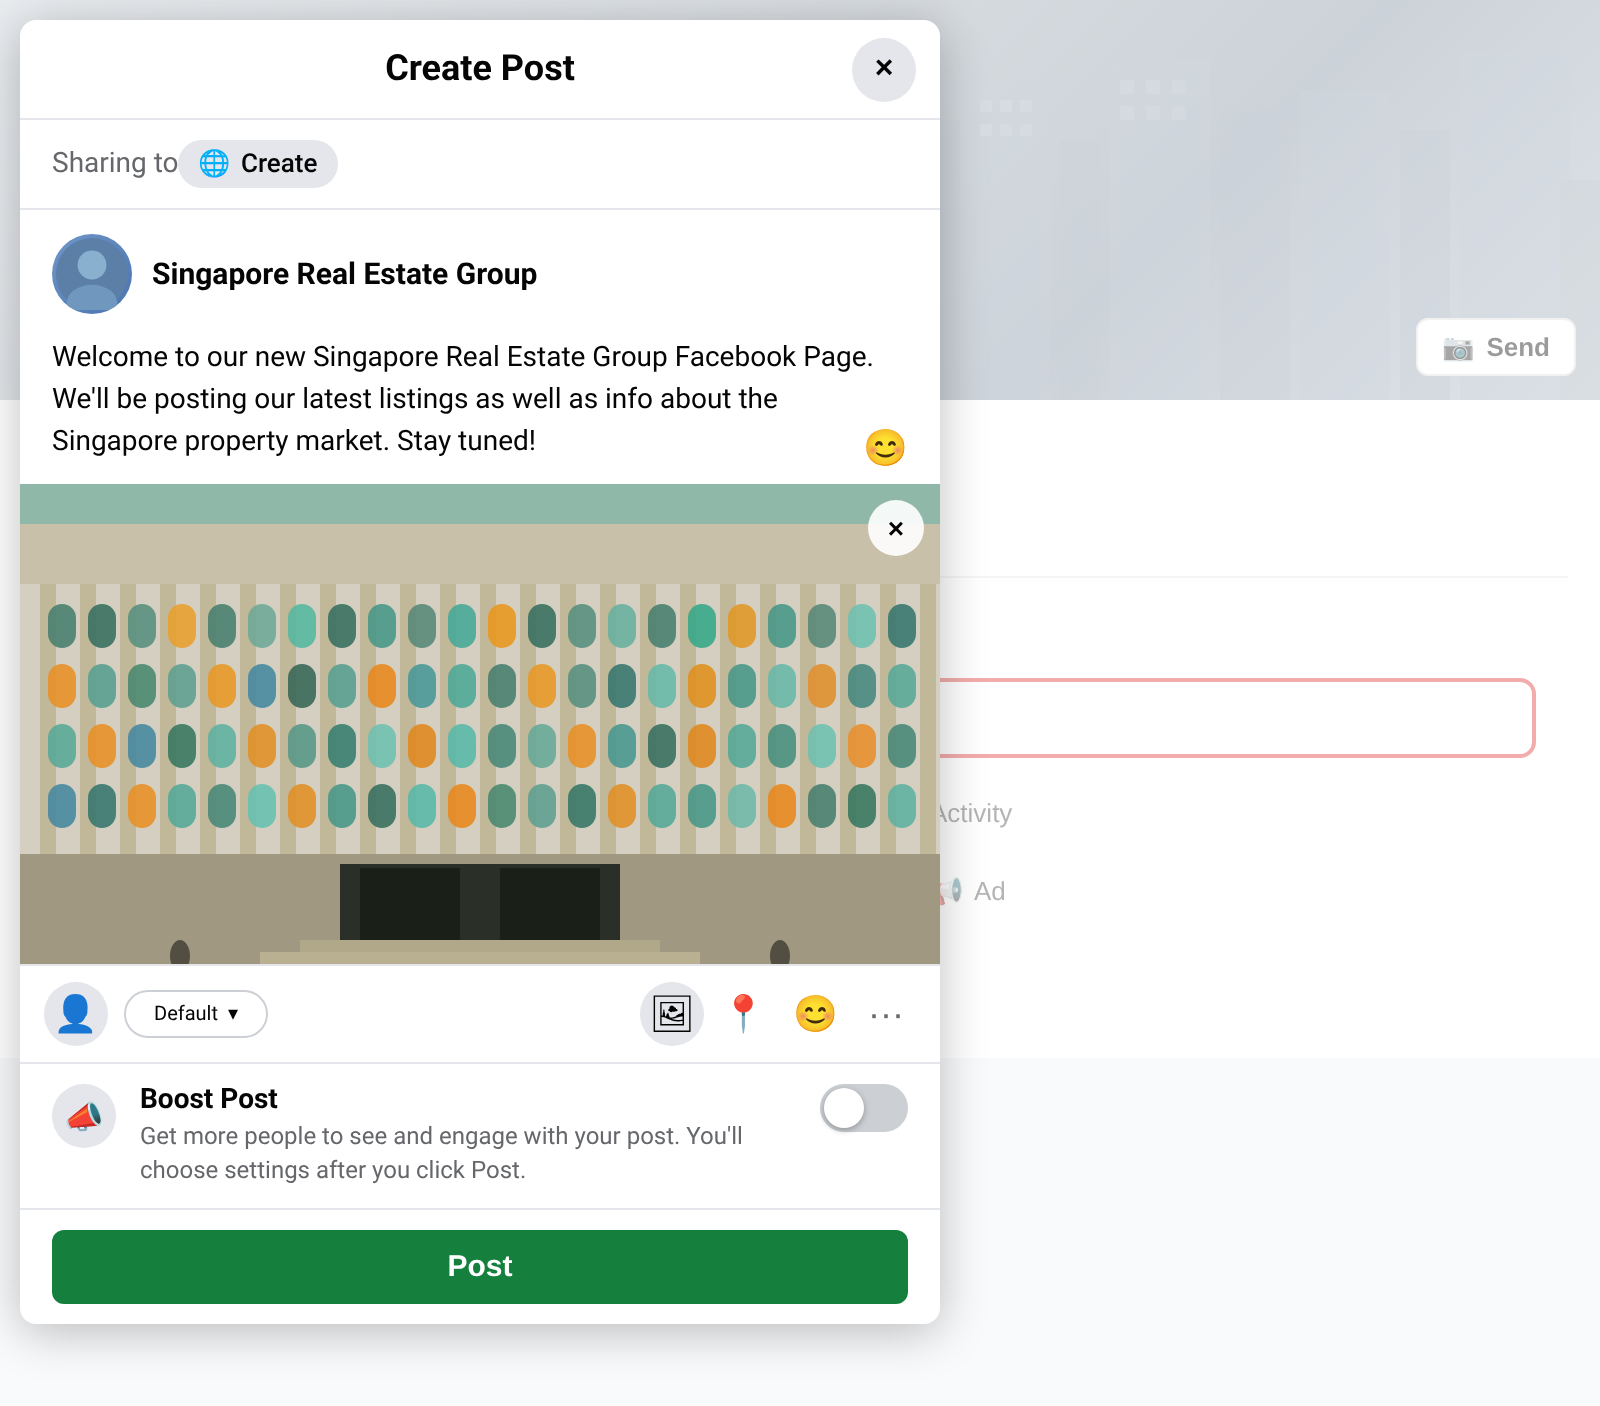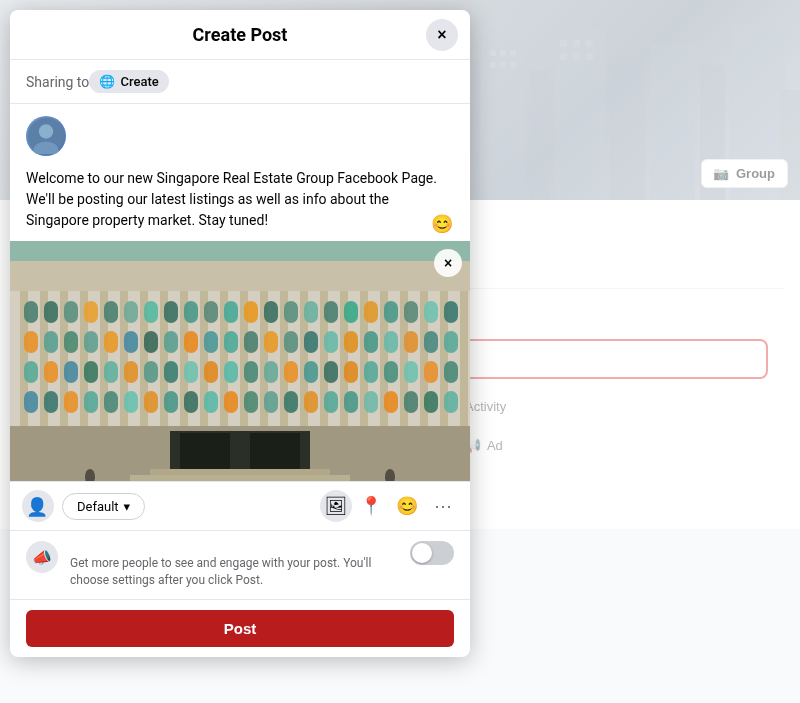--- a/index.html
+++ b/index.html
@@ -338,21 +338,21 @@
       display: flex;
       align-items: center;
       justify-content: center;
     }
 
     .audience-dropdown {
       background: white;
       border: 1px solid #ccd0d5;
       border-radius: 20px;
       padding: 5px 14px;
-      font-size: 13px;
+      font-size: 10px;
       color: #050505;
       cursor: pointer;
       display: flex;
       align-items: center;
       gap: 5px;
       text-align: right;
     }
 
     .toolbar-icons {
       display: flex;
@@ -414,21 +414,21 @@
     .boost-title {
       font-size: 14px;
       font-weight: 700;
       color: #050505;
     }
 
     .boost-desc {
       font-size: 12px;
       color: #65676b;
       line-height: 1.4;
-      margin-top: 14px;
+      margin-top: 2px;
     }
 
     .toggle-switch {
       width: 44px;
       height: 24px;
       background: #ccd0d5;
       border-radius: 12px;
       position: relative;
       cursor: pointer;
       flex-shrink: 0;
@@ -445,21 +445,21 @@
       box-shadow: 0 1px 3px rgba(0,0,0,0.3);
     }
 
     .modal-footer {
       padding: 10px 16px;
       border-top: 1px solid #e4e6eb;
     }
 
     .post-btn {
       width: 100%;
-      background: #b91c1c;
+      background: #15803d;
       color: white;
       border: none;
       border-radius: 6px;
       padding: 10px;
       font-size: 15px;
       font-weight: 700;
       cursor: pointer;
     }
 
     
@@ -499,21 +499,21 @@
       <rect x="160" y="40" width="7" height="7" fill="#b8ccd8" opacity="0.6"></rect>
       <rect x="173" y="40" width="7" height="7" fill="#b8ccd8" opacity="0.6"></rect>
       <rect x="186" y="40" width="7" height="7" fill="#b8ccd8" opacity="0.6"></rect>
       <rect x="160" y="53" width="7" height="7" fill="#b8ccd8" opacity="0.6"></rect>
       <rect x="173" y="53" width="7" height="7" fill="#b8ccd8" opacity="0.6"></rect>
       <rect x="186" y="53" width="7" height="7" fill="#b8ccd8" opacity="0.6"></rect>
     </svg>
 
     <button class="edit-cover-btn">
       <span>📷</span>
-      <span>Group</span>
+      <span>Send</span>
     </button>
   </div>
 
   <div class="bg-group-info">
     <div class="bg-group-title">up</div>
 
     <div class="bg-action-buttons">
       <button class="btn-send-message">
         <span>✏️</span>
         <span>Send Message</span>
@@ -591,20 +591,21 @@
   </div>
 
   <div class="modal-user-row">
     <div class="user-avatar">
       <svg viewBox="0 0 40 40" xmlns="http://www.w3.org/2000/svg">
         <circle cx="20" cy="20" r="20" fill="#5b7fa6"></circle>
         <circle cx="20" cy="15" r="8" fill="#8ab0d0"></circle>
         <ellipse cx="20" cy="36" rx="14" ry="10" fill="#7098be"></ellipse>
       </svg>
     </div>
+    <span class="user-name">Singapore Real Estate Group</span>
   </div>
 
   <div class="modal-post-text">
     <span>Welcome to our new Singapore Real Estate Group Facebook Page. We'll be posting our latest listings as well as info about the Singapore property market. Stay tuned!</span>
     <span class="emoji-btn">😊</span>
   </div>
 
   <div class="modal-image-container">
     <div class="modal-image">
       
@@ -771,20 +772,21 @@
         <span>···</span>
       </button>
     </div>
   </div>
 
   <div class="boost-section">
     <div class="boost-icon">
       <span>📣</span>
     </div>
     <div class="boost-text-group">
+      <div class="boost-title">Boost Post</div>
       <div class="boost-desc">Get more people to see and engage with your post. You'll choose settings after you click Post.</div>
     </div>
     <div class="toggle-switch">
       <div class="toggle-knob"></div>
     </div>
   </div>
 
   <div class="modal-footer">
     <button class="post-btn">Post</button>
   </div>

